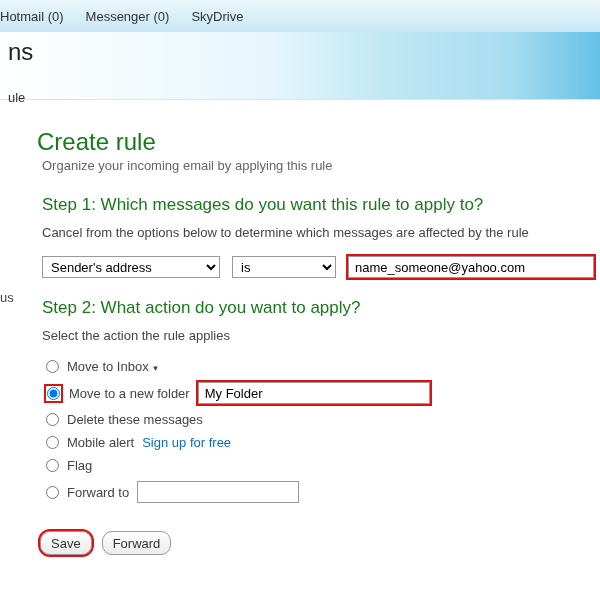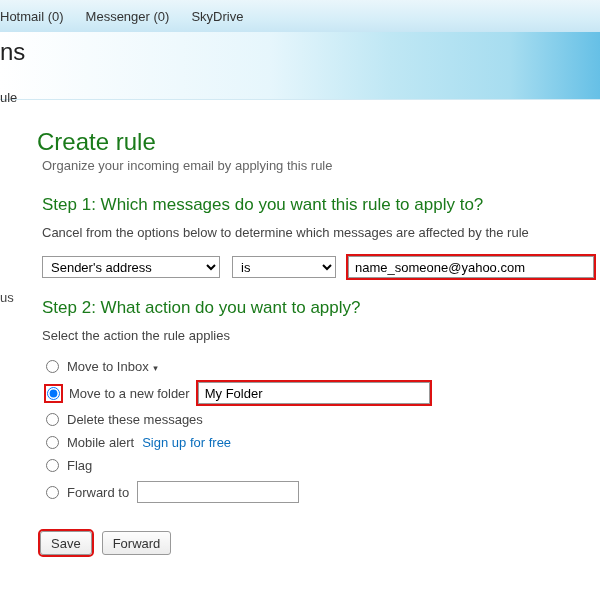--- a/index.html
+++ b/index.html
@@ -26,21 +26,21 @@
       font-size: 13px;
       color: #333;
     }
     .topnav .navlink {
       cursor: pointer;
     }
     .header-band {
       height: 68px;
       background: linear-gradient(to right, #ffffff 0%, #e6f6fc 45%, #bfe7f4 65%, #a7ddf0 85%, #66c0e6 100%);
       border-bottom: 1px solid #d2e9f3;
-      padding-left: 0px;
+      padding-left: 8px;
       padding-top: 6px;
       position: relative;
     }
     .header-title {
       font-size: 24px;
       color: #222;
       margin-left: 0px;
     }
     .header-sub {
       font-size: 13px;
@@ -147,21 +147,21 @@
       display: flex;
       gap: 10px;
     }
     button.form-btn {
       font-family: inherit;
       font-size: 13px;
       height: 24px;
       padding: 0 10px;
       background: linear-gradient(#fdfdfd, #ececec);
       border: 1px solid #999;
-      border-radius: 3px;
+      border-radius: 10px;
       cursor: pointer;
       color: #333;
     }
     
     .highlight-red {
       outline: 2px solid #d11;
       outline-offset: 0px;
     }
     .us-text {
       position: absolute;

